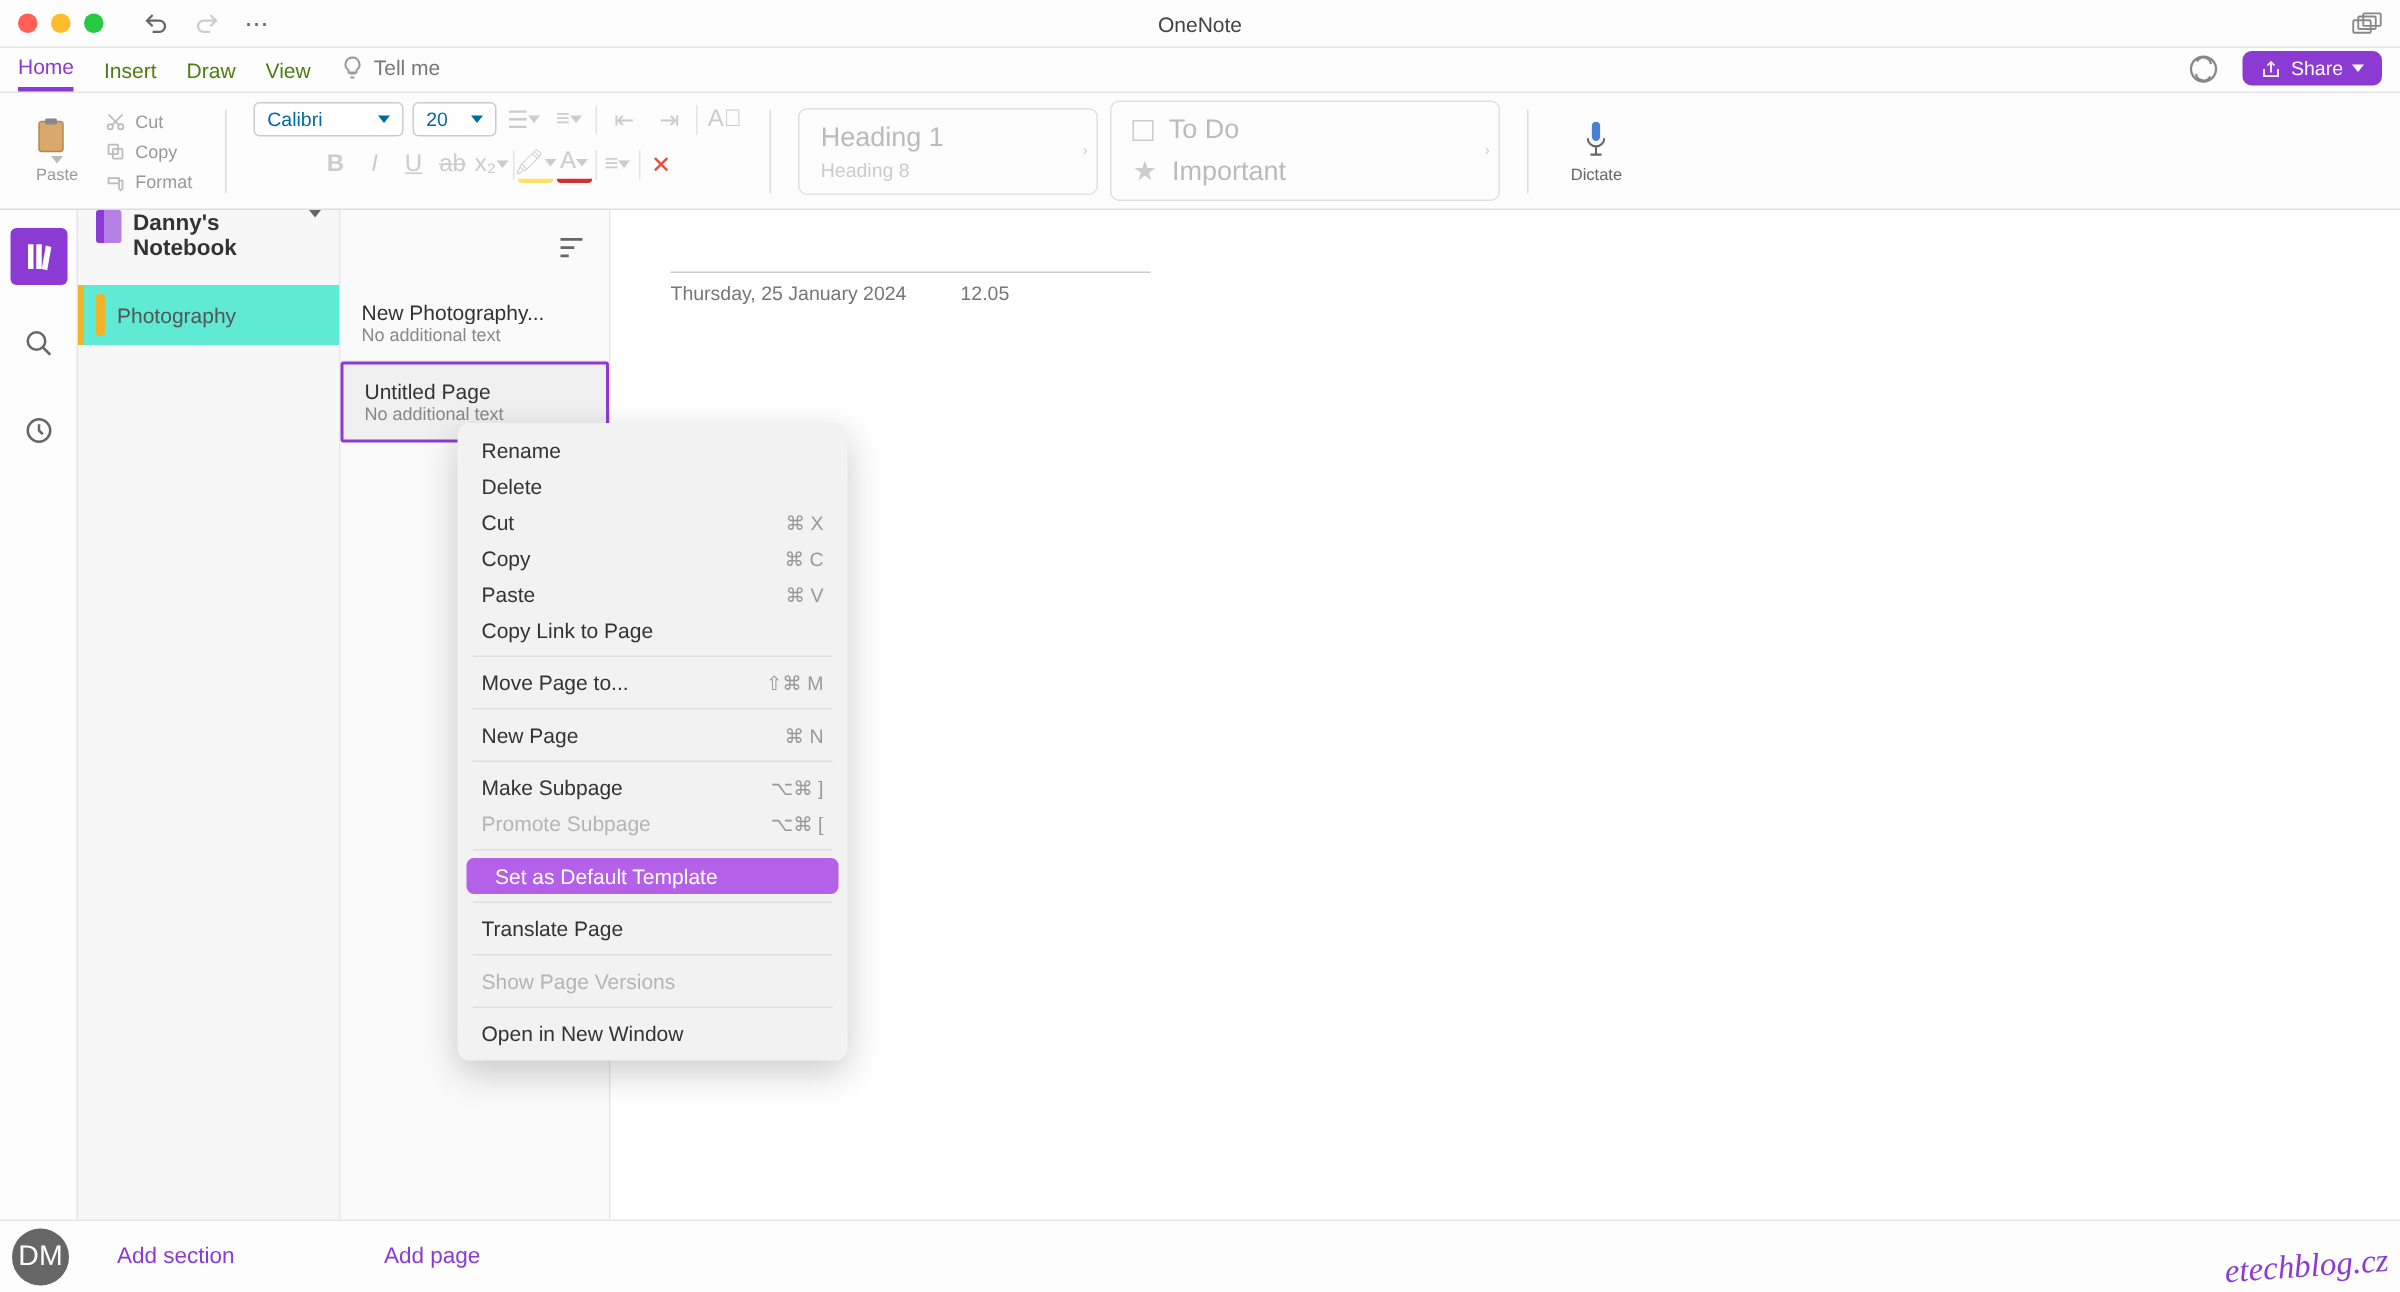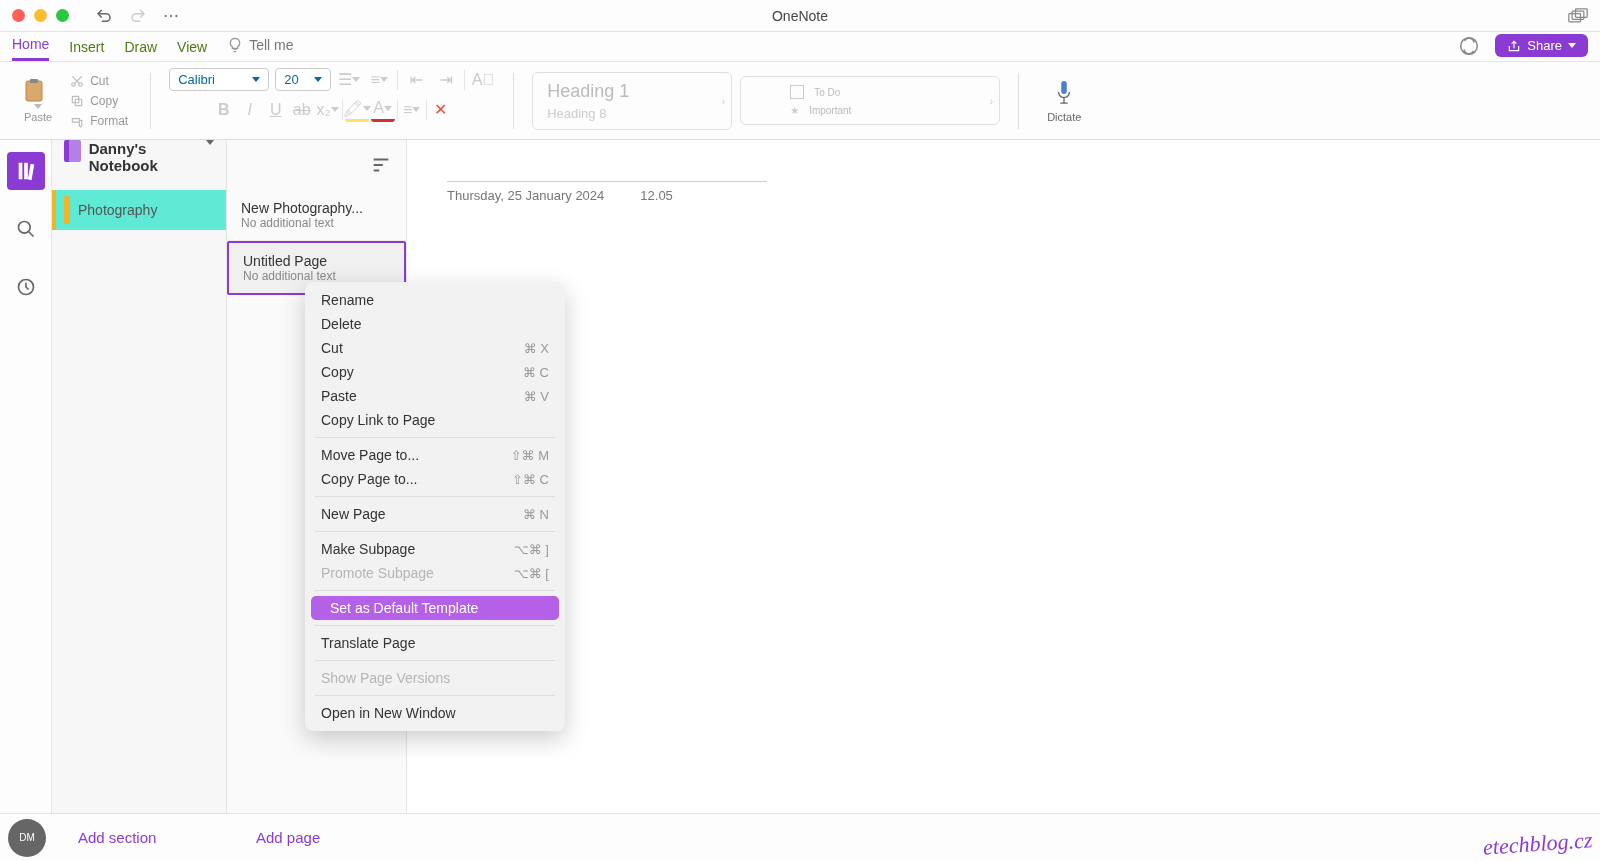--- a/index.html
+++ b/index.html
@@ -35,21 +35,21 @@
 .ccf { display: flex; flex-direction: column; gap: 2px; margin-left: 8px; }
 .ccf-item { display: flex; align-items: center; gap: 6px; font-size: 12px; color: #999; padding: 2px 4px; }
 .font-select { border: 1px solid #ccc; border-radius: 4px; padding: 3px 8px; font-size: 13px; color: #666; background: #fff; display: flex; align-items: center; gap: 8px; }
 .font-select.disabled { color: #0369a1; }
 .fmt-btn { width: 24px; height: 24px; display: flex; align-items: center; justify-content: center; color: #ccc; border-radius: 3px; }
 .styles-box { border: 1px solid #e0e0e0; border-radius: 6px; padding: 8px 14px; display: flex; flex-direction: column; gap: 4px; width: 200px; position: relative; }
 .style-h1 { color: #bbb; font-size: 18px; }
 .style-h2 { color: #ccc; font-size: 13px; }
 .styles-expand { position: absolute; right: 6px; top: 50%; transform: translateY(-50%); color: #ccc; font-size: 10px; }
 .tags-box { border: 1px solid #e0e0e0; border-radius: 6px; padding: 8px 14px; display: flex; flex-direction: column; gap: 6px; width: 260px; position: relative; }
-.tag-item { display: flex; align-items: center; gap: 10px; color: #bbb; font-size: 10px; margin-left: 35px; }
+.tag-item { display: flex; align-items: center; gap: 10px; color: #bbb; font-size: 18px; }
 .dictate-btn { display: flex; flex-direction: column; align-items: center; gap: 4px; color: #666; font-size: 11px; padding: 4px 10px; }
 
 
 .main { display: flex; height: calc(100% - 140px - 48px); }
 .leftrail { width: 52px; background: #fdfdfd; border-right: 1px solid #e5e5e5; display: flex; flex-direction: column; align-items: center; padding-top: 12px; gap: 20px; }
 .rail-item { width: 38px; height: 38px; display: flex; align-items: center; justify-content: center; color: #666; border-radius: 4px; cursor: pointer; }
 .rail-item.active { background: #8b3bd4; color: #fff; }
 .sections-col { width: 175px; background: #f7f7f7; border-right: 1px solid #e5e5e5; }
 .notebook-header { height: 50px; display: flex; padding: 0 12px; gap: 8px; }
 .notebook-icon { width: 20px; height: 22px; background: linear-gradient(to right, #8b3bd4 30%, #b580e6 30%); border-radius: 2px; }
@@ -71,21 +71,21 @@
 
 .ctx { position: absolute; left: 305px; top: 282px; width: 260px; background: #f2f2f2; border-radius: 8px; box-shadow: 0 8px 24px rgba(0,0,0,0.2); padding: 6px 0; z-index: 1000; }
 .ctx-item { padding: 4px 16px; font-size: 14px; color: #333; display: flex; align-items: center; justify-content: space-between; cursor: pointer; }
 .ctx-item.disabled { color: #b5b5b5; }
 .ctx-item.highlighted { background: #b560e8; color: #ffffff; border-radius: 5px; margin: 0 6px; padding-left: 19px; padding-right: 10px; }
 .ctx-sep { height: 1px; background: #ddd; margin: 5px 10px; }
 .ctx-shortcut { color: #999; font-size: 13px; }
 
 
 .bottombar { position: absolute; bottom: 0; left: 0; right: 0; height: 48px; display: flex; align-items: center; background: #fdfdfd; border-top: 1px solid #e5e5e5; }
-.avatar { width: 38px; height: 38px; border-radius: 50%; background: #666; color: #fff; display: flex; align-items: center; justify-content: center; font-size: 10px; margin-left: 8px; }
+.avatar { width: 38px; height: 38px; border-radius: 50%; background: #666; color: #fff; display: flex; align-items: center; justify-content: center; font-size: 19px; margin-left: 8px; }
 .add-btn { color: #8b3bd4; font-size: 15px; font-weight: 500; cursor: pointer; }
 .add-section { margin-left: 32px; width: 162px; }
 .add-page { margin-left: 16px; }
 .watermark { position: absolute; right: 8px; bottom: 4px; font-size: 22px; font-style: italic; font-family: cursive; color: #8b3bd4; transform: rotate(-4deg); }
 .caret-down { display: inline-block; width: 0; height: 0; border-left: 4px solid transparent; border-right: 4px solid transparent; border-top: 5px solid currentColor; }
 </style>
 </head>
 <body>
 
 <div class="titlebar">
@@ -320,24 +320,20 @@
       <span class="ctx-shortcut">⌘ V</span>
     </div>
   <div class="ctx-item">
       <span>Copy Link to Page</span>
     </div>
   <div class="ctx-sep"></div>
   <div class="ctx-item">
       <span>Move Page to...</span>
       <span class="ctx-shortcut">⇧⌘ M</span>
     </div>
-  <div class="ctx-item">
-      <span>Copy Page to...</span>
-      <span class="ctx-shortcut">⇧⌘ C</span>
-    </div>
   <div class="ctx-sep"></div>
   <div class="ctx-item">
       <span>New Page</span>
       <span class="ctx-shortcut">⌘ N</span>
     </div>
   <div class="ctx-sep"></div>
   <div class="ctx-item">
       <span>Make Subpage</span>
       <span class="ctx-shortcut">⌥⌘ ]</span>
     </div>

